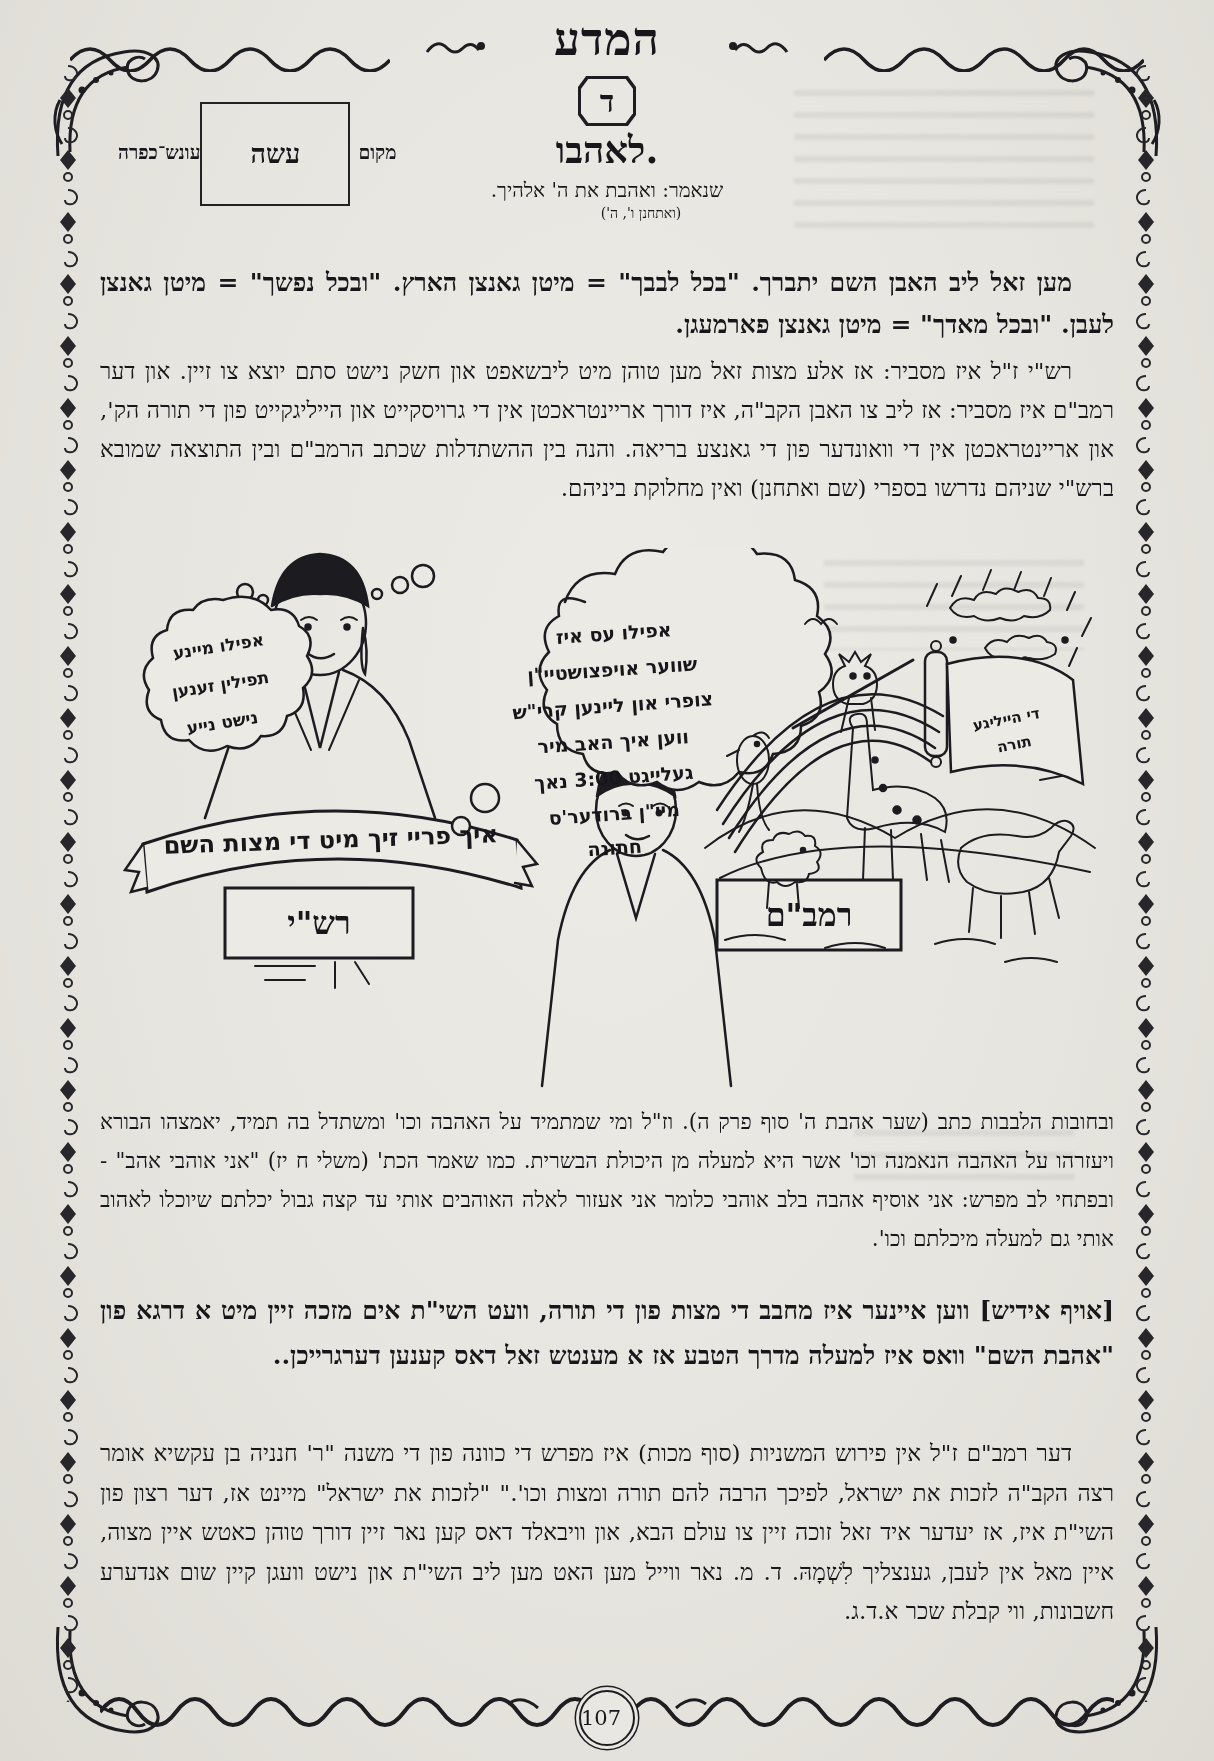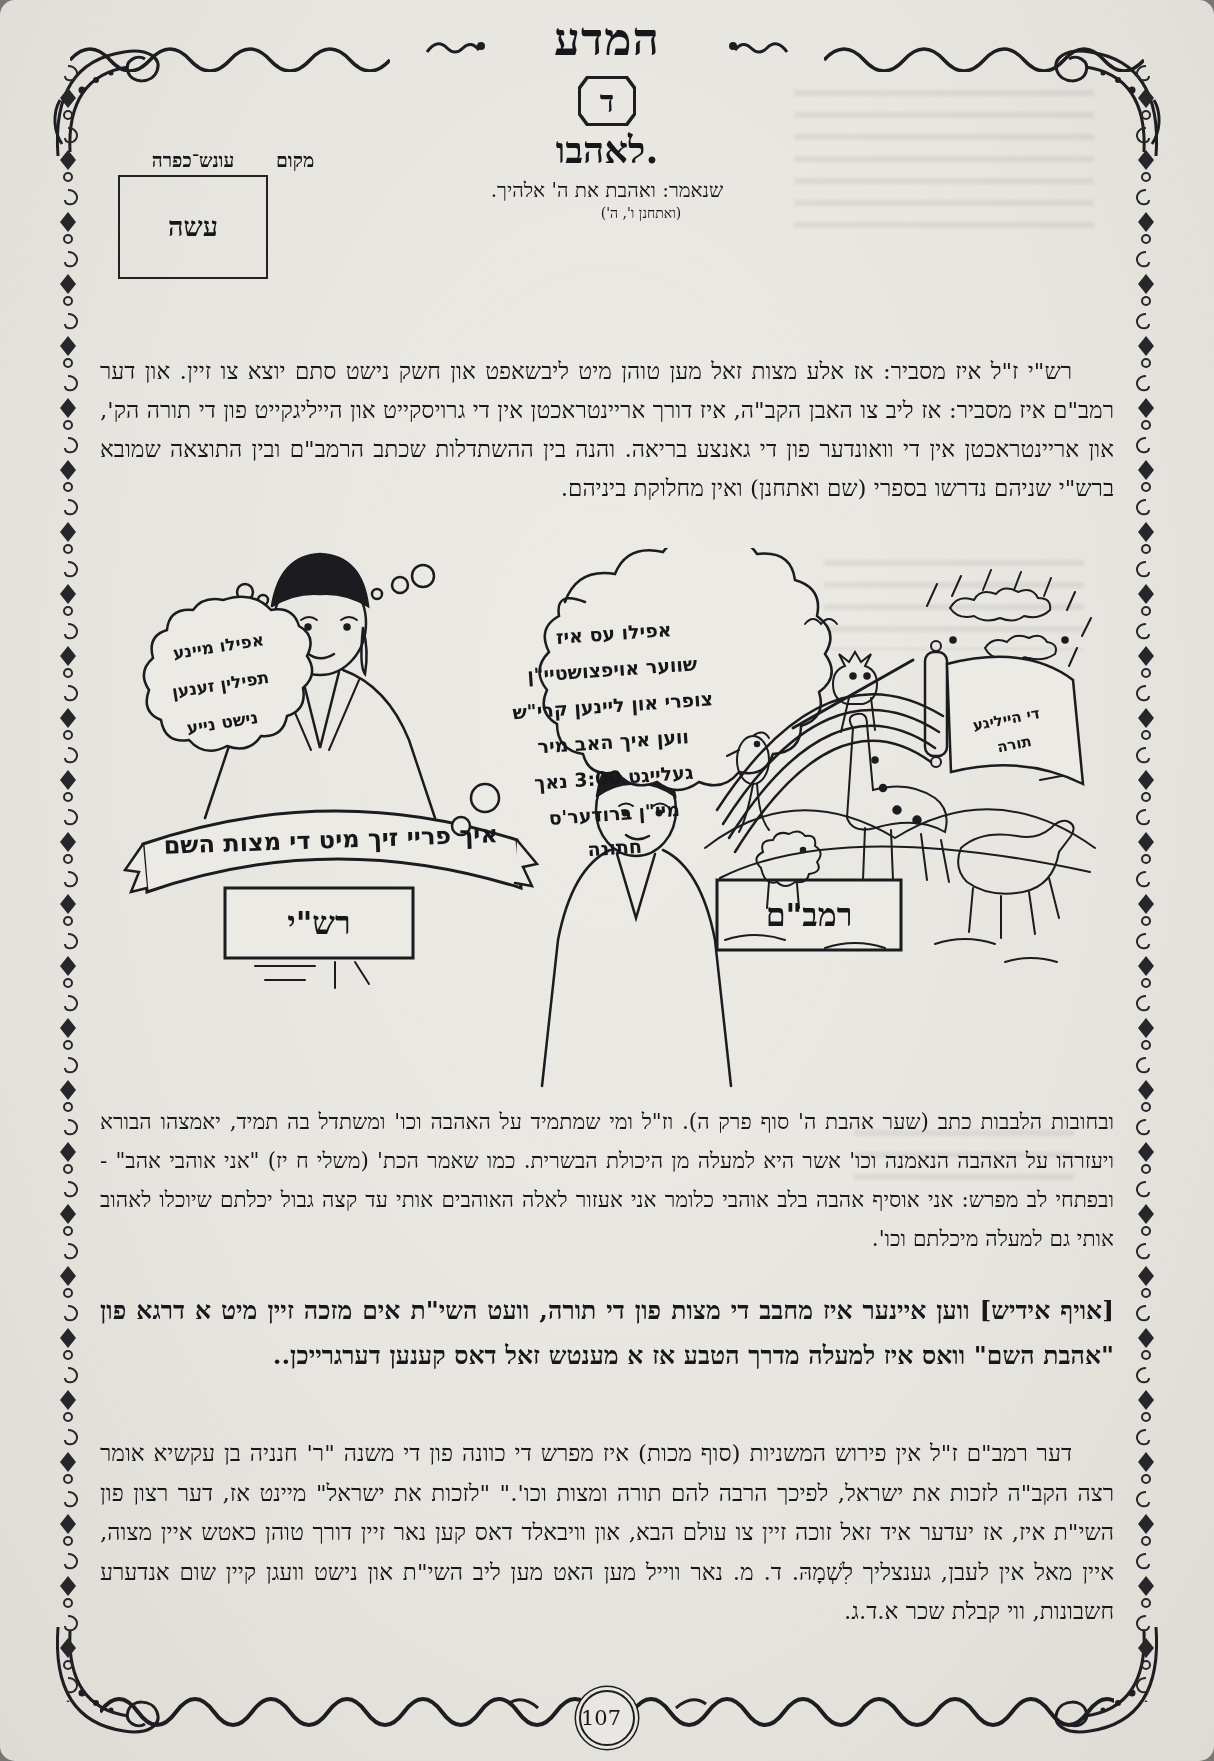--- a/index.html
+++ b/index.html
@@ -3,40 +3,39 @@
 <meta charset="utf-8">
 <style>
   html,body{margin:0;padding:0;background:#777;}
   .page{
     position:relative;width:1214px;height:1761px;margin:0 auto;
     background:
       radial-gradient(ellipse at 50% 40%, #edebe6 0%, #e7e5df 55%, #dddbd4 100%);
     font-family:"DejaVu Serif", serif;
     color:#17171b;
     overflow:hidden;
-    border-radius:15px;
   }
   .abs{position:absolute;}
   
   .masthead{top:12px;left:0;width:100%;text-align:center;
     font-size:46px;font-weight:bold;letter-spacing:1px;}
   .dalet-frame{top:76px;left:50%;transform:translateX(-50%);width:58px;height:50px;
     background:#1d1d22;clip-path:polygon(14% 0,86% 0,100% 22%,100% 78%,86% 100%,14% 100%,0 78%,0 22%);
     display:flex;align-items:center;justify-content:center;}
   .dalet-inner{width:52px;height:44px;background:#e9e7e1;
     clip-path:polygon(14% 0,86% 0,100% 22%,100% 78%,86% 100%,14% 100%,0 78%,0 22%);
     display:flex;align-items:center;justify-content:center;
     font-size:30px;font-weight:bold;}
   .chap-title{top:128px;left:0;width:100%;text-align:center;font-size:37px;font-weight:bold;}
   .chap-verse{top:178px;left:0;width:100%;text-align:center;font-size:20px;direction:rtl;}
   .chap-source{top:205px;left:0;width:100%;text-align:center;font-size:14px;direction:rtl;margin-left:34px;}
   
   .ibox-pair{top:102px;display:flex;gap:8px;direction:ltr;}
   .pair-left{left:118px;} .pair-right{right:118px;}
-  .ibox-col{display:flex;flex-direction:column;align-items:center;margin-top:47px;}
+  .ibox-col{display:flex;align-items:center;}
   .ibox-label{font-size:19px;font-weight:bold;margin-bottom:3px;direction:rtl;}
   .ibox{width:142px;height:96px;border:2.5px solid #222;display:flex;align-items:center;
     justify-content:center;text-align:center;font-size:27px;font-weight:bold;
     direction:rtl;line-height:1.25;padding:2px;}
   .ibox .narrow{display:inline-block;max-width:92px;}
   
   .para{left:100px;width:1014px;direction:rtl;text-align:justify;}
   .p1{top:262px;font-size:25px;font-weight:bold;line-height:1.66;}
   .p2{top:352px;font-size:23px;line-height:1.7;}
   .p3{top:1102px;font-size:21.5px;line-height:1.82;}
@@ -168,20 +167,21 @@
     <div class="ibox-col">
       <div class="ibox-label">עונש־כפרה</div>
       <div class="ibox">עשה</div>
     </div>
     <div class="ibox-col">
       <div class="ibox-label">מקום</div>
     </div>
   </div>
 
 
+  <div class="abs para p1 ind">מען זאל ליב האבן השם יתברך. "בכל לבבך" = מיטן גאנצן הארץ. "ובכל נפשך" = מיטן גאנצן לעבן. "ובכל מאדך" = מיטן גאנצן פארמעגן.</div>
   <div class="abs para p2 ind">רש"י ז"ל איז מסביר: אז אלע מצות זאל מען טוהן מיט ליבשאפט און חשק נישט סתם יוצא צו זיין. און דער רמב"ם איז מסביר: אז ליב צו האבן הקב"ה, איז דורך אריינטראכטן אין די גרויסקייט און הייליגקייט פון די תורה הק', און אריינטראכטן אין די וואונדער פון די גאנצע בריאה. והנה בין ההשתדלות שכתב הרמב"ם ובין התוצאה שמובא ברש"י שניהם נדרשו בספרי (שם ואתחנן) ואין מחלוקת ביניהם.</div>
   <div class="abs para p3">ובחובות הלבבות כתב (שער אהבת ה' סוף פרק ה). וז"ל ומי שמתמיד על האהבה וכו' ומשתדל בה תמיד, יאמצהו הבורא ויעזרהו על האהבה הנאמנה וכו' אשר היא למעלה מן היכולת הבשרית. כמו שאמר הכת' (משלי ח יז) "אני אוהבי אהב" - ובפתחי לב מפרש: אני אוסיף אהבה בלב אוהבי כלומר אני אעזור לאלה האוהבים אותי עד קצה גבול יכלתם שיוכלו לאהוב אותי גם למעלה מיכלתם וכו'.</div>
   <div class="abs para p4">[אויף אידיש] ווען איינער איז מחבב די מצות פון די תורה, וועט השי"ת אים מזכה זיין מיט א דרגא פון "אהבת השם" וואס איז למעלה מדרך הטבע אז א מענטש זאל דאס קענען דערגרייכן..</div>
   <div class="abs para p5 ind">דער רמב"ם ז"ל אין פירוש המשניות (סוף מכות) איז מפרש די כוונה פון די משנה "ר' חנניה בן עקשיא אומר רצה הקב"ה לזכות את ישראל, לפיכך הרבה להם תורה ומצות וכו'." "לזכות את ישראל" מיינט אז, דער רצון פון השי"ת איז, אז יעדער איד זאל זוכה זיין צו עולם הבא, און וויבאלד דאס קען נאר זיין דורך טוהן כאטש איין מצוה, איין מאל אין לעבן, גענצליך לִשְׁמָהּ. ד. מ. נאר ווייל מען האט מען ליב השי"ת און נישט וועגן קיין שום אנדערע חשבונות, ווי קבלת שכר א.ד.ג.</div>
 
   <svg class="abs illus" width="1000" height="540" viewBox="0 0 1000 540">
     <g fill="none" stroke="#1b1b20" stroke-width="2.5" stroke-linecap="round">
 
       <ellipse cx="215" cy="75" rx="46" ry="52"></ellipse>
       <path d="M167,58 Q175,8 215,6 Q257,8 263,58 Q240,44 215,46 Q190,44 167,58" fill="#1b1b20"></path>

